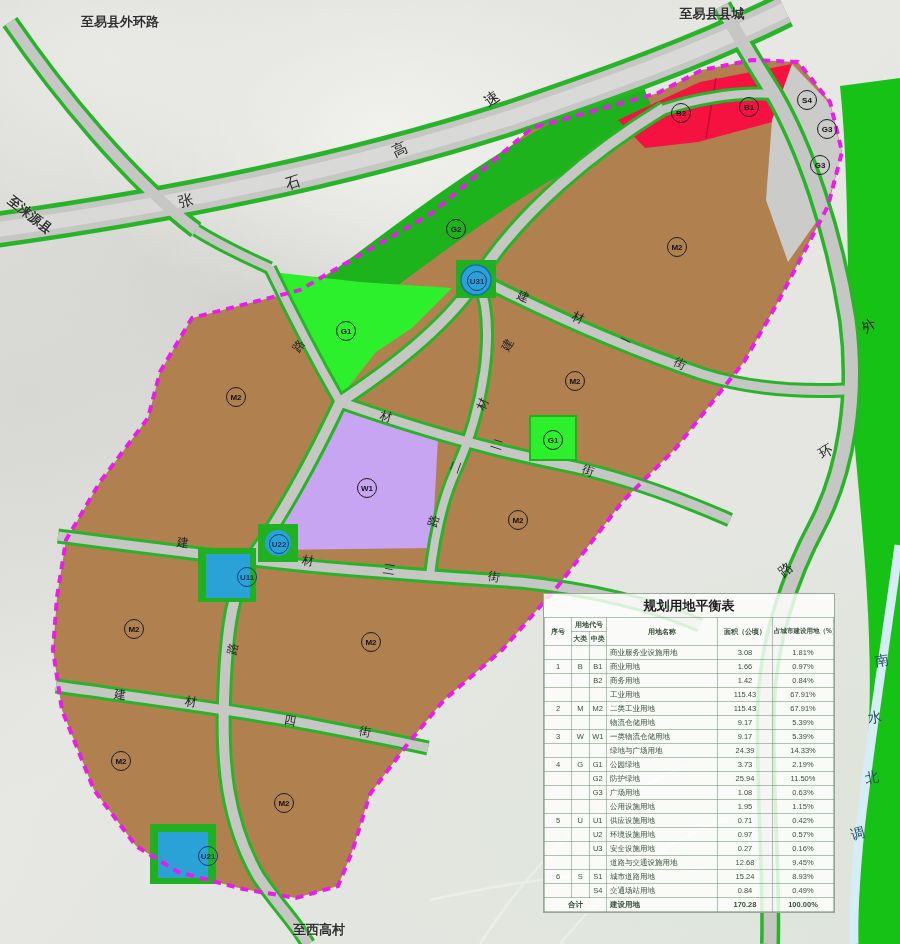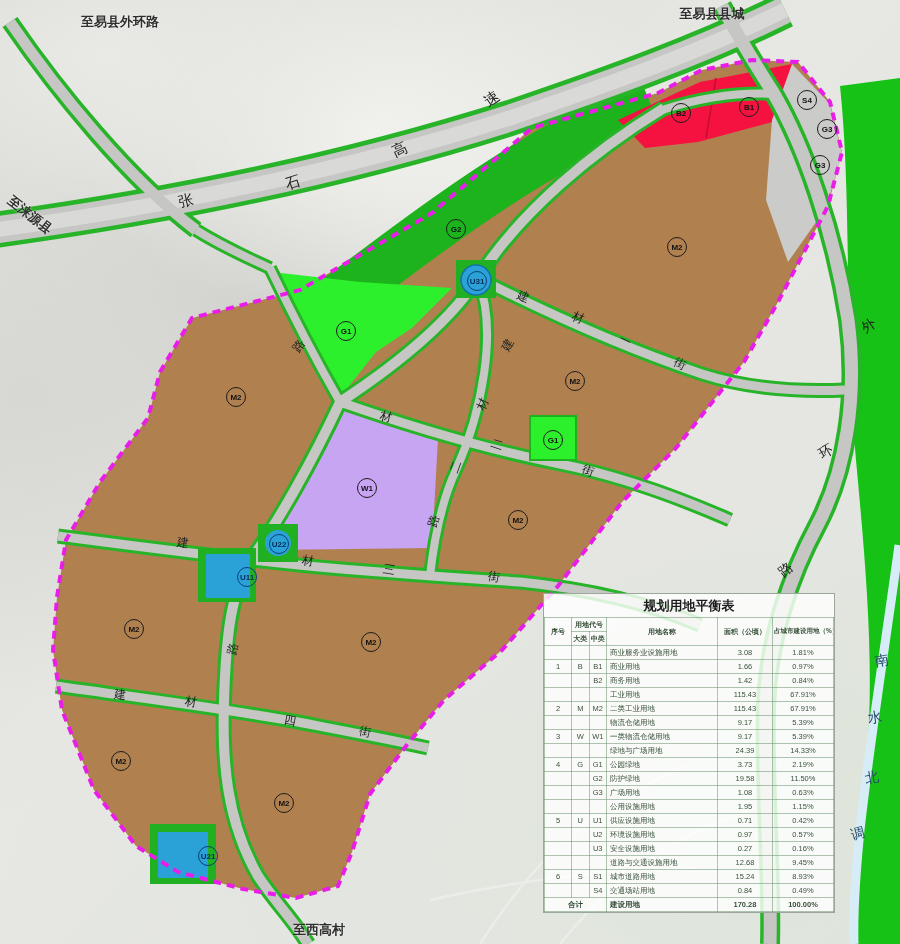--- a/index.html
+++ b/index.html
@@ -264,21 +264,21 @@
             <td>G1</td>
             <td class="nm">公园绿地</td>
             <td>3.73</td>
             <td>2.19%</td>
           </tr>
           <tr>
             <td></td>
             <td></td>
             <td>G2</td>
             <td class="nm">防护绿地</td>
-            <td>19.58</td>
+            <td>25.94</td>
             <td>11.50%</td>
           </tr>
           <tr>
             <td></td>
             <td></td>
             <td>G3</td>
             <td class="nm">广场用地</td>
             <td>1.08</td>
             <td>0.63%</td>
           </tr>

